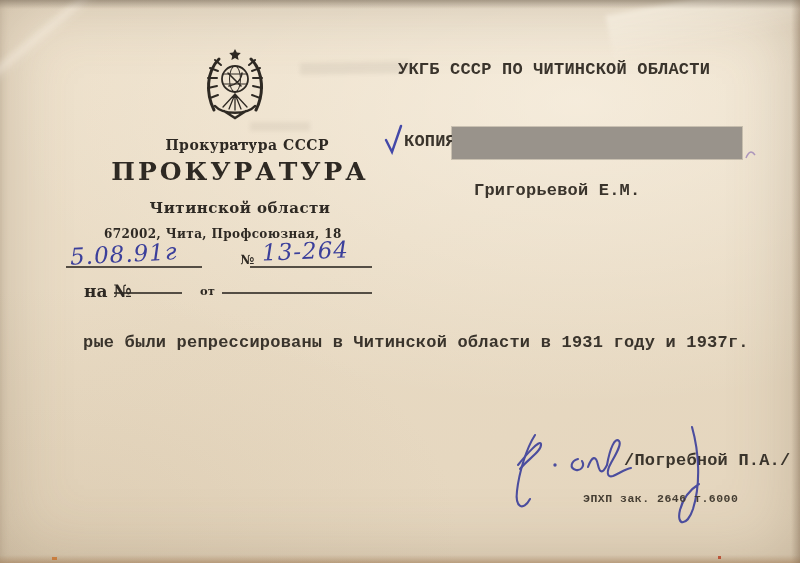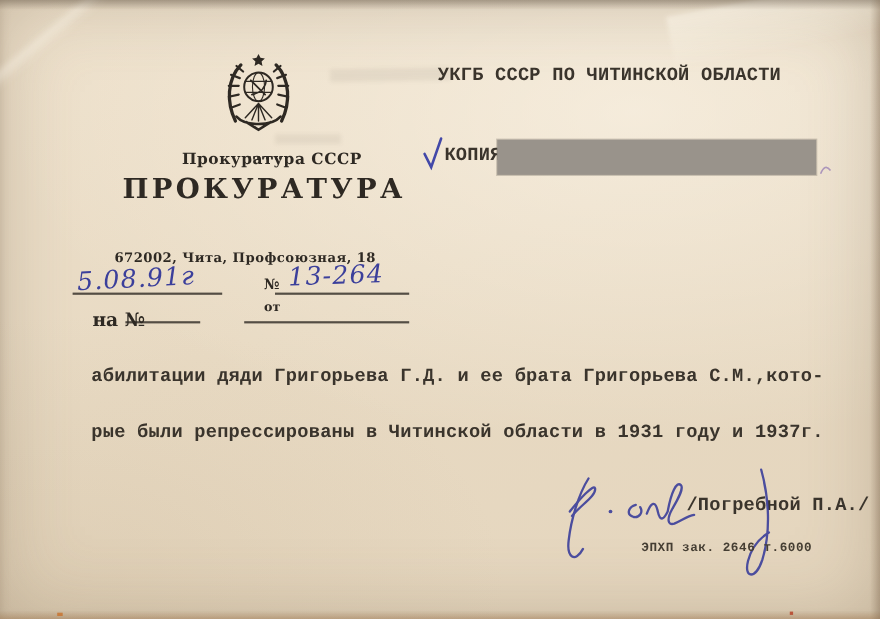--- a/index.html
+++ b/index.html
@@ -35,21 +35,21 @@
   .hand{font-family:"DejaVu Serif",serif;font-style:italic;color:#3b3f9b;font-size:23px;
     letter-spacing:1px;}
   .date-value{left:70px;top:241px;transform:rotate(-3deg);}
   .number-value{left:262px;top:238px;transform:rotate(-2deg);}
   .number-label{left:240px;top:252px;font-size:13px;}
   .rule{background:#2e2923;height:2px;opacity:.8;}
   .rule-date{left:66px;top:266px;width:136px;}
   .rule-num{left:250px;top:266px;width:122px;}
   .ref-na{left:84px;top:281px;font-size:17px;}
   .rule-na{left:114px;top:292px;width:68px;height:2px;}
-  .ref-ot{left:200px;top:272px;font-size:11.5px;margin-left:40px;}
+  .ref-ot{left:200px;top:284px;font-size:11.5px;}
   .rule-ot{left:222px;top:292px;width:150px;height:2px;}
   
   .redaction{left:452px;top:127px;width:290px;height:32px;background:#99938b;
     box-shadow:0 0 0 1px rgba(80,75,68,.25);}
   
   .edge-top{left:0;top:0;width:800px;height:9px;
     background:linear-gradient(to bottom,rgba(95,82,66,.38),rgba(95,82,66,0));}
   .edge-bottom{left:0;top:555px;width:800px;height:8px;
     background:linear-gradient(to top,rgba(150,95,45,.28),rgba(150,95,45,0));}
   .edge-right{left:791px;top:0;width:9px;height:563px;
@@ -92,45 +92,46 @@
     <ellipse cx="33" cy="33" rx="5.5" ry="13" stroke-width="1"></ellipse>
     <path d="M21,28 h24 M21,38 h24" stroke-width="1"></path>
     <path d="M26,27 l13,13 M40,27 c-1,8 -7,12 -13,13" stroke-width="1.6"></path>
     <path d="M33,48 l-12,13 M33,48 l-6,15 M33,48 v16 M33,48 l6,15 M33,48 l12,13" stroke-width="1.3"></path>
     <path d="M13,60 C21,69 45,69 53,60 M22,65 L33,72 L44,65" stroke-width="2.4"></path>
   </svg>
 
   <div class="abs serifb org-small">Прокуратура СССР</div>
   <div class="abs hatch"></div>
   <div class="abs serifb org-large">ПРОКУРАТУРА</div>
+  <div class="abs serifb region">Читинской области</div>
   <div class="abs serifb address">672002, Чита, Профсоюзная, 18</div>
 
   <div class="abs hand date-value">5.08.91г</div>
   <div class="abs rule rule-date"></div>
   <div class="abs serifb number-label">№</div>
   <div class="abs hand number-value">13-264</div>
   <div class="abs rule rule-num"></div>
 
   <div class="abs serifb ref-na">на №</div>
   <div class="abs rule rule-na"></div>
   <div class="abs serifb ref-ot">от</div>
   <div class="abs rule rule-ot"></div>
 
   <div class="abs typed rec-header">УКГБ СССР ПО ЧИТИНСКОЙ ОБЛАСТИ</div>
   <svg class="abs" style="left:384px;top:123px;" width="20" height="32" viewBox="0 0 20 32">
     <path d="M2,17 L8,29 L17,3" fill="none" stroke="#4348a8" stroke-width="2.4" stroke-linecap="round"></path>
   </svg>
   <div class="abs typed copy-label">КОПИЯ</div>
   <div class="abs redaction"></div>
+  <div class="abs typed addressee">Григорьевой Е.М.</div>
   <svg class="abs mark-purple" width="14" height="16" viewBox="0 0 14 16">
     <path d="M2,12 q4,-10 9,-3" fill="none" stroke="#8a6fb0" stroke-width="1.5" opacity=".65"></path>
   </svg>
 
   <div class="abs typed body-block">
-    <div class="body-line">абилитации дяди Григорьева Г.Д. и ее брата Григорьева С.М.,кото-</div>
     <div class="body-line">рые были репрессированы в Читинской области в 1931 году и 1937г.</div>
     
     
     
   </div>
 
   <div class="abs typed sig-name">/Погребной П.А./</div>
   <svg class="abs" style="left:460px;top:415px;" width="250" height="115" viewBox="0 0 250 115" fill="none" stroke="#3b3f9b" stroke-width="2.1" stroke-linecap="round" opacity=".9">
     <path d="M75,20 C66,34 59,58 57,76 C55,92 63,97 70,84"></path>
     <path d="M58,50 C66,40 80,24 81,29 C82,36 68,44 60,54"></path>

